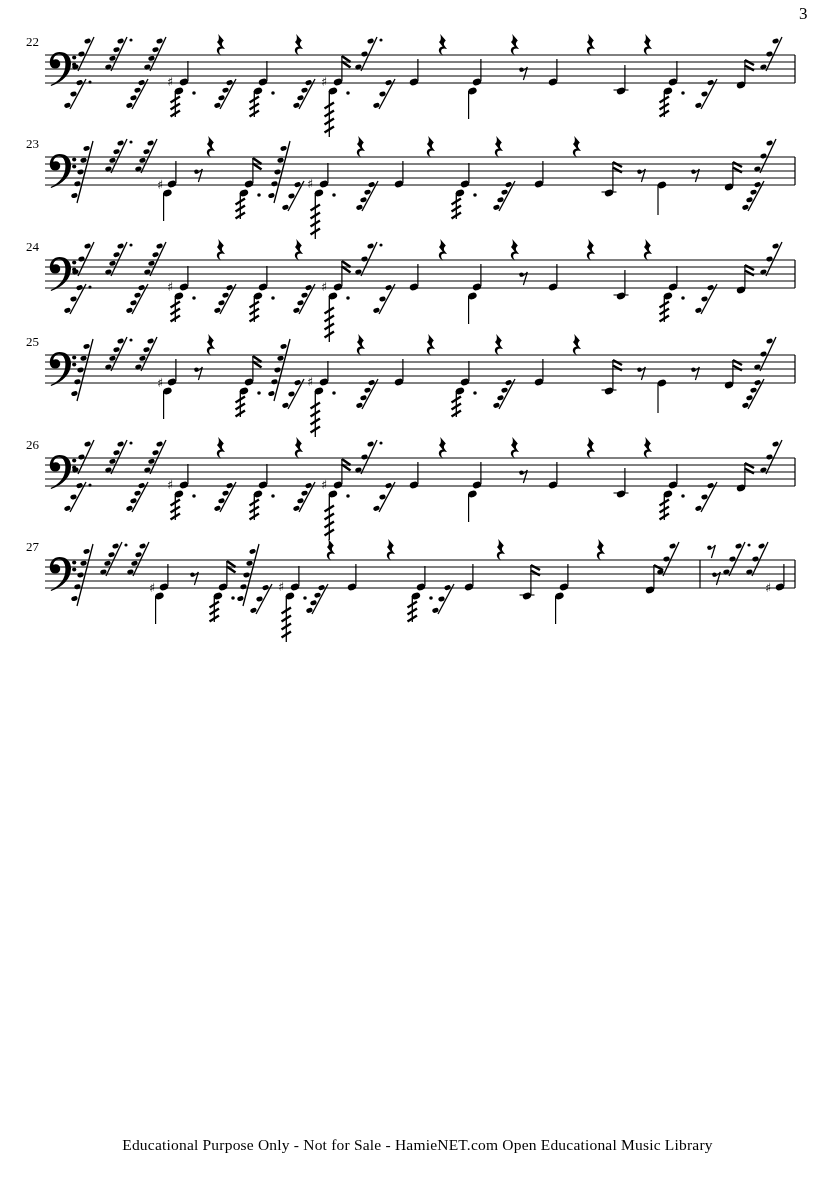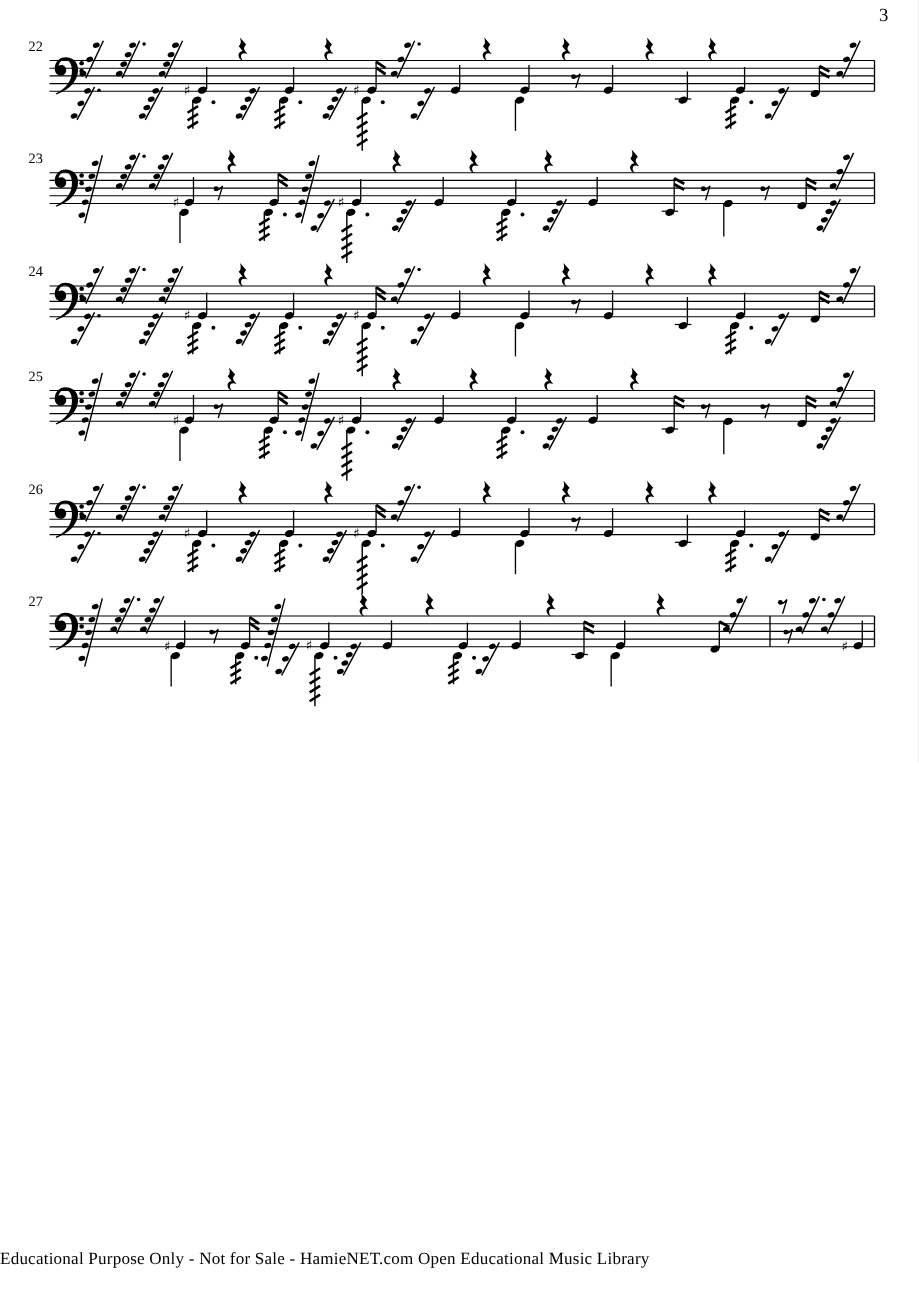--- a/index.html
+++ b/index.html
@@ -5,21 +5,21 @@
   html,body{margin:0;padding:0;background:#e8e8e8;}
   .page{
     width:835px;height:1181px;background:#ffffff;position:relative;
     font-family:"Liberation Serif", serif;color:#000;overflow:hidden;
     margin:0 auto;
   }
   .page-number{
     position:absolute;left:799px;top:5px;font-size:17px;line-height:1;
   }
   .footer{
-    position:absolute;left:0;top:1136px;width:100%;text-align:left;
+    position:absolute;left:0;top:1136px;width:100%;text-align:center;
     font-size:15.5px;letter-spacing:.2px;
   }
   svg.score{position:absolute;left:0;top:0;}
   text.mnum{font-family:"Liberation Serif", serif;font-size:13px;fill:#000;}
   text.acc{font-family:"DejaVu Sans", sans-serif;font-size:12.5px;fill:#000;}
 </style>
 </head>
 <body>
 
 <div class="page">

